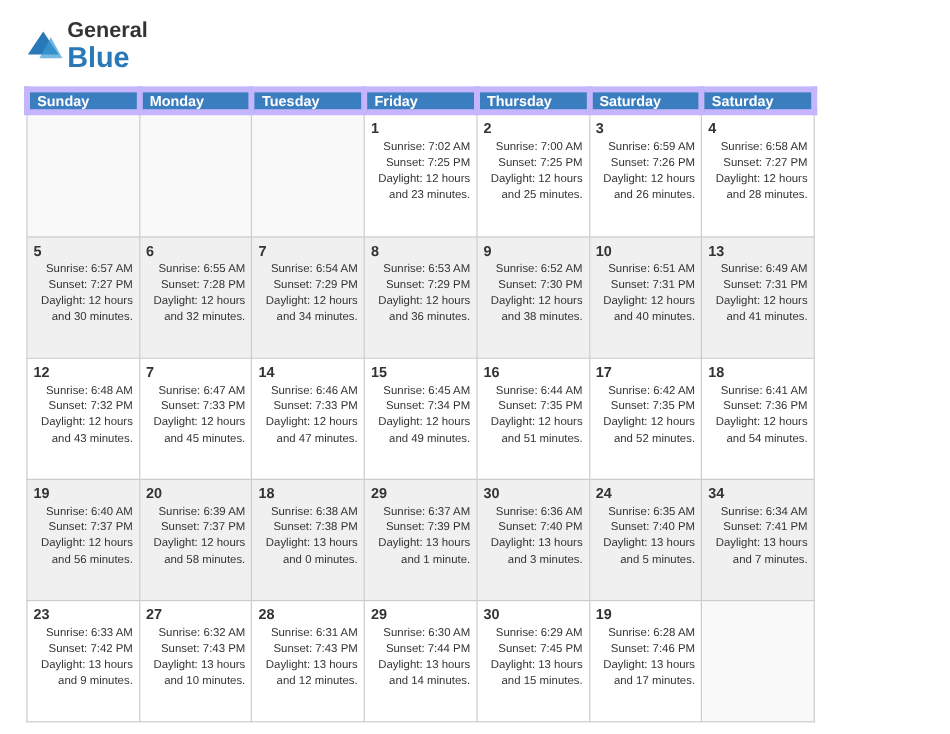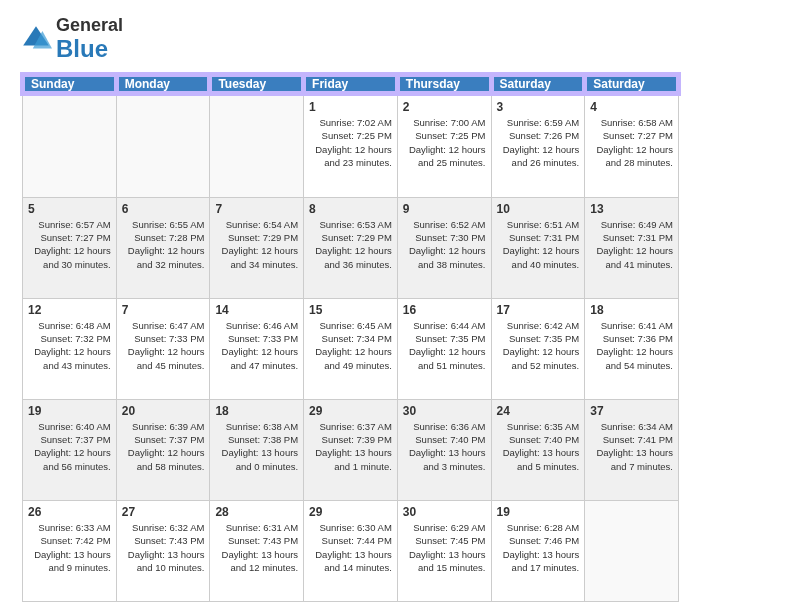--- a/index.html
+++ b/index.html
@@ -235,27 +235,27 @@
           </td>
           <td class="shaded">
             <span class="day-number">30</span>
             <div class="day-info">Sunrise: 6:36 AM<br>Sunset: 7:40 PM<br>Daylight: 13 hours and 3 minutes.</div>
           </td>
           <td class="shaded">
             <span class="day-number">24</span>
             <div class="day-info">Sunrise: 6:35 AM<br>Sunset: 7:40 PM<br>Daylight: 13 hours and 5 minutes.</div>
           </td>
           <td class="shaded">
-            <span class="day-number">37</span>
+            <span class="day-number">34</span>
             <div class="day-info">Sunrise: 6:34 AM<br>Sunset: 7:41 PM<br>Daylight: 13 hours and 7 minutes.</div>
           </td>
         </tr>
         <tr>
           <td>
-            <span class="day-number">26</span>
+            <span class="day-number">23</span>
             <div class="day-info">Sunrise: 6:33 AM<br>Sunset: 7:42 PM<br>Daylight: 13 hours and 9 minutes.</div>
           </td>
           <td>
             <span class="day-number">27</span>
             <div class="day-info">Sunrise: 6:32 AM<br>Sunset: 7:43 PM<br>Daylight: 13 hours and 10 minutes.</div>
           </td>
           <td>
             <span class="day-number">28</span>
             <div class="day-info">Sunrise: 6:31 AM<br>Sunset: 7:43 PM<br>Daylight: 13 hours and 12 minutes.</div>
           </td>

